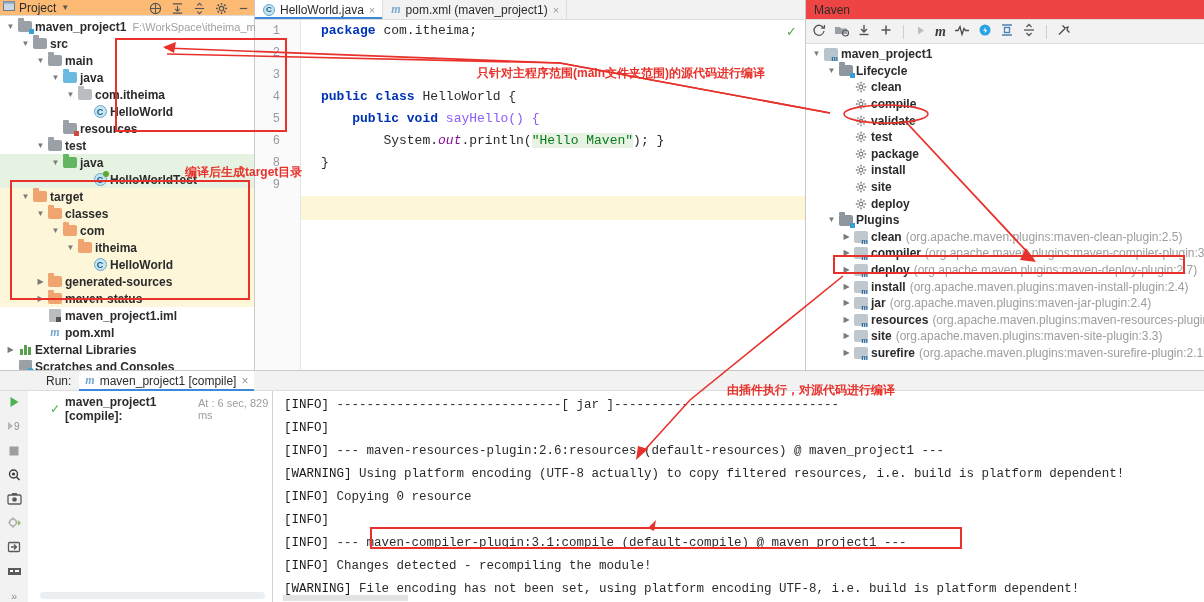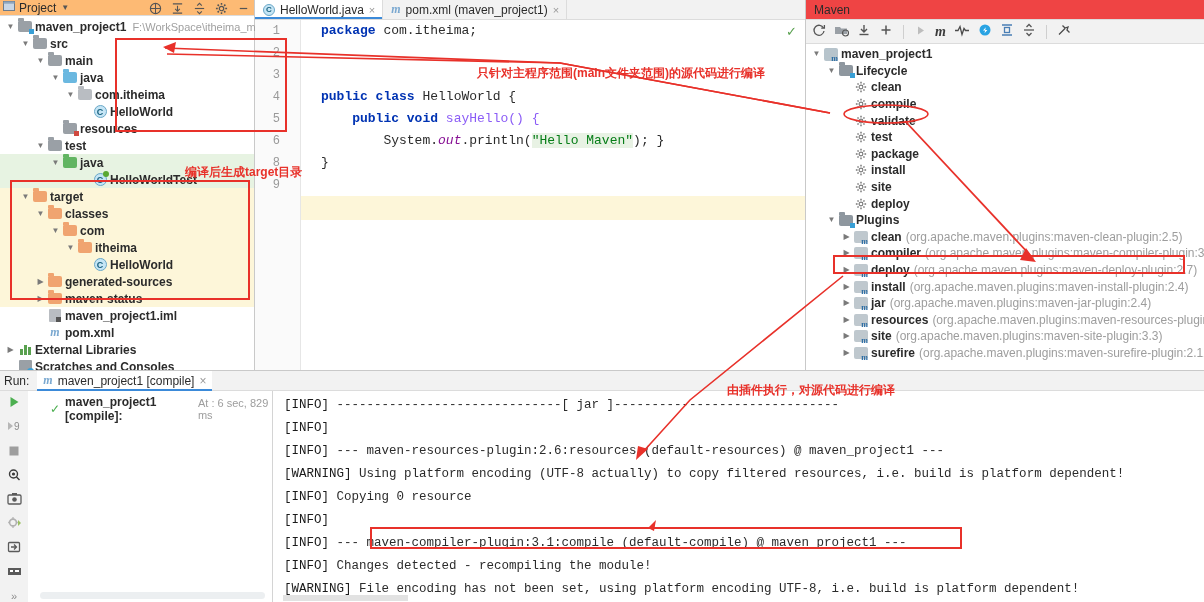--- a/index.html
+++ b/index.html
@@ -106,21 +106,21 @@
   .mvntree { font-size:12px; padding-top:2px; }
   .mvnnode { height:16.6px; display:flex; align-items:center; white-space:nowrap; }
   .gname { font-weight:bold; }
   .gcoord { color:#9d9d9d; margin-left:4px; }
 
   
   #run-panel { position:absolute; left:0; top:370px; width:1204px; height:232px;
                background:#fff; border-top:1px solid #c9c9c9; }
   #run-tabbar { height:20px; background:#f2f2f2; border-bottom:1px solid #dcdcdc;
                 display:flex; align-items:center; padding-left:4px; gap:8px; }
-  #run-label { font-size:12px; color:#2b2b2b; }
+  #run-label { font-size:12px; color:#2b2b2b;margin-left:42px; }
   .rtab { display:flex; align-items:center; gap:5px; font-size:12px; padding:0 6px; height:20px;
           position:relative; background:#fff; }
   .rtab:after { content:""; position:absolute; left:0; right:0; bottom:0; height:2px; background:#3b8ad9; }
   #run-side { position:absolute; left:0; top:20px; width:28px; height:212px; background:#f2f2f2;
               display:flex; flex-direction:column; align-items:center; padding-top:4px; gap:10px; }
   #run-side .sideico { width:20px; height:18px; display:flex; align-items:center; justify-content:center; }
   #run-tree { position:absolute; left:28px; top:20px; width:245px; height:212px; background:#fff;
               border-right:1px solid #d4d4d4; }
   #run-tree .rt-item { display:flex; align-items:center; gap:5px; padding:4px 0 0 22px; font-size:12px; }
   .rt-name { font-weight:bold; }

